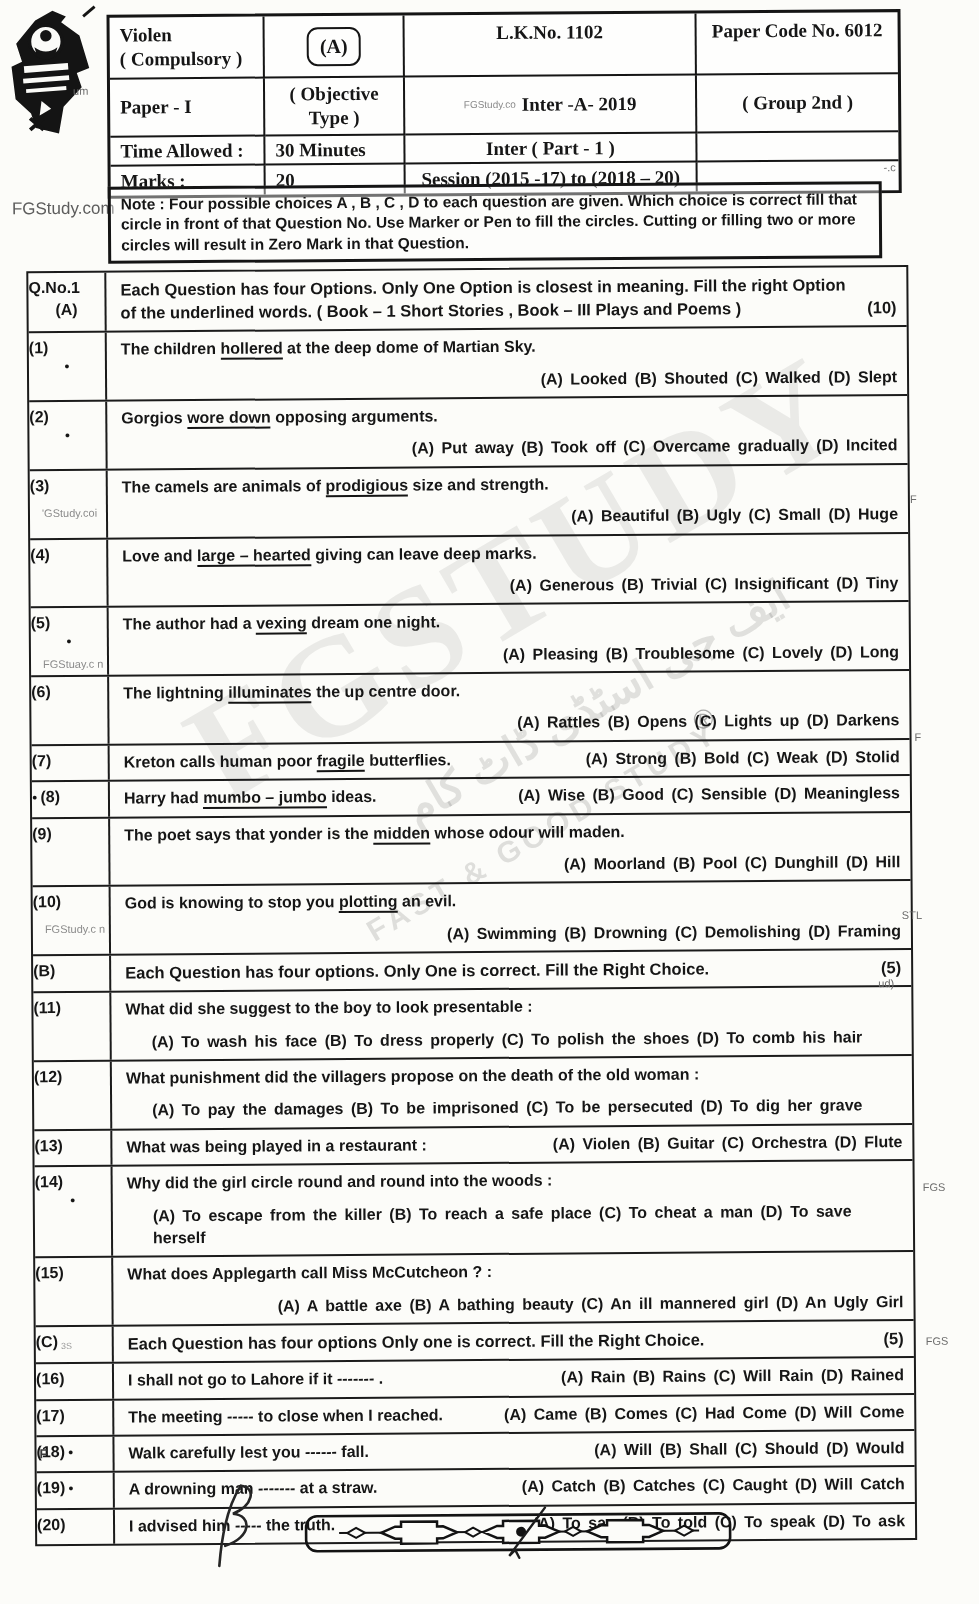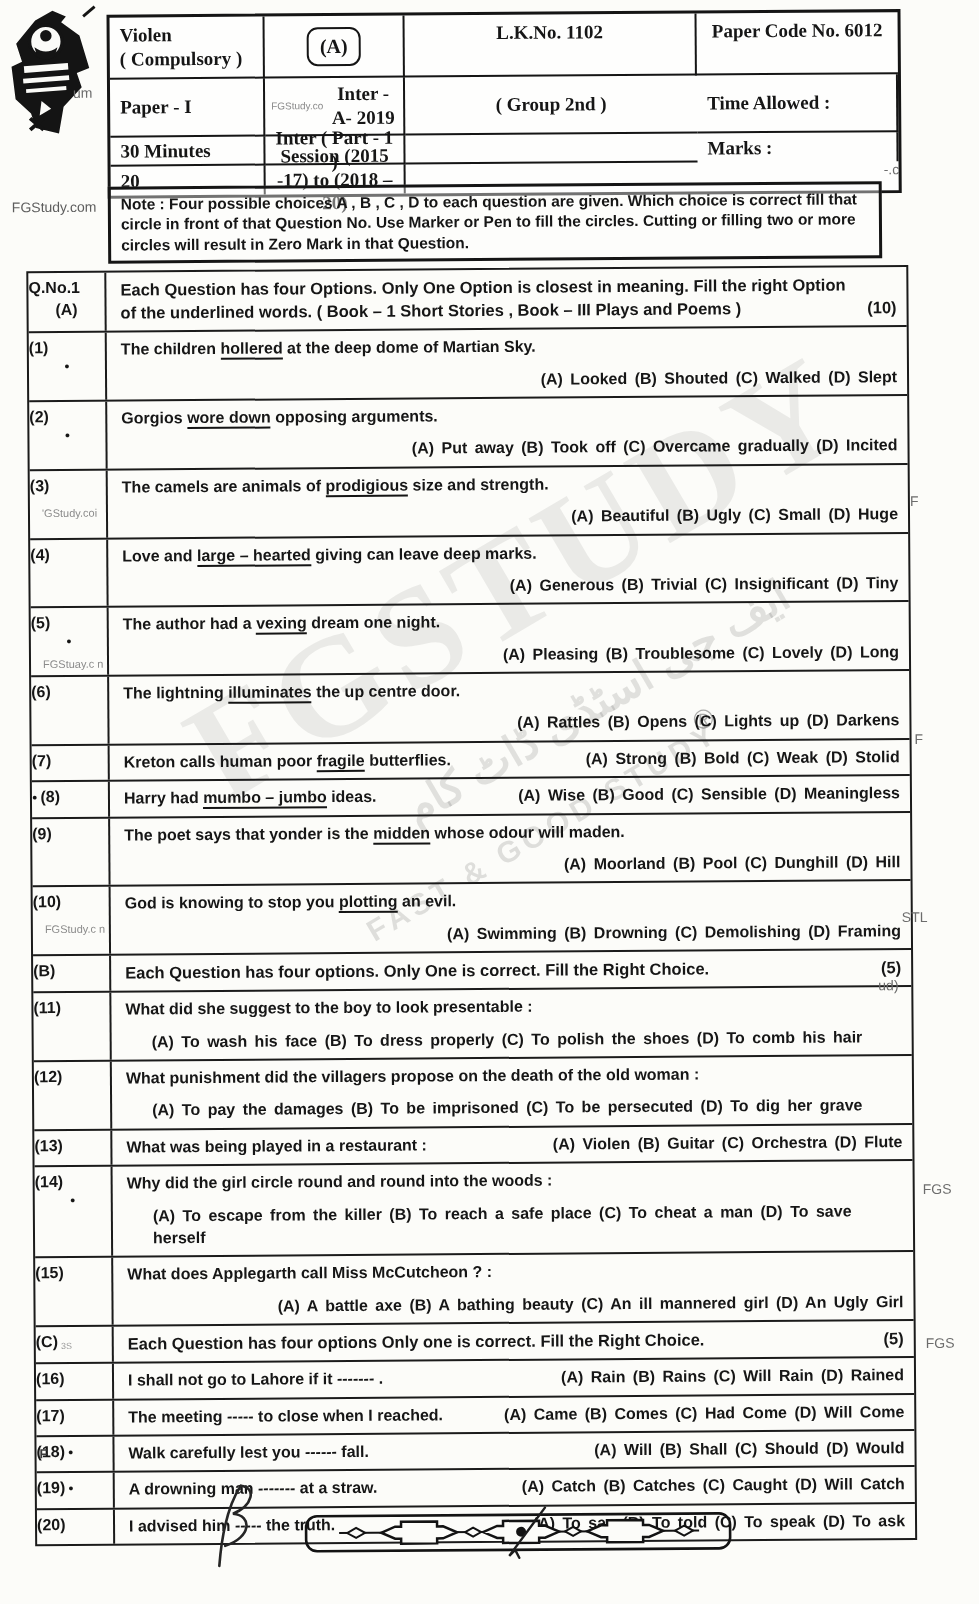--- a/index.html
+++ b/index.html
@@ -10,23 +10,23 @@
   
   .wm{position:absolute;z-index:0;white-space:nowrap;pointer-events:none;}
   .wm-big{left:160px;top:690px;transform:rotate(-30deg);transform-origin:left top;
           font-family:"Liberation Serif",serif;font-weight:700;font-size:142px;letter-spacing:8px;
           color:rgba(25,25,25,0.08);}
   .wm-sub{left:360px;top:918px;transform:rotate(-30deg);transform-origin:left top;
           font-weight:700;font-size:30px;letter-spacing:5px;color:rgba(25,25,25,0.13);}
   .wm-urdu{left:395px;top:790px;transform:rotate(-30deg);transform-origin:left top;
           font-size:44px;font-weight:700;color:rgba(25,25,25,0.12);}
   .wm-reg{left:694px;top:706px;font-size:27px;color:rgba(40,40,40,0.38);}
-  .wm-site{left:16px;top:196px;font-size:14px;color:#5d5d5d;font-weight:400;}
-
-  .edge{position:absolute;z-index:2;font-size:14px;color:#6c6c6c;font-weight:400;}
+  .wm-site{left:16px;top:196px;font-size:17px;color:#5d5d5d;font-weight:400;}
+
+  .edge{position:absolute;z-index:2;font-size:11px;color:#6c6c6c;font-weight:400;}
   .a0{left:78px;top:82px;}  .a1{left:912px;top:496px;} .a2{left:915px;top:734px;}
   .a3{left:901px;top:912px;} .a4{left:877px;top:980px;} .a5{left:920px;top:1184px;}
   .a6{left:922px;top:1338px;} .a7{left:888px;top:164px;}
 
   
   .hdr{position:absolute;left:112px;top:12px;width:788px;z-index:1;
        display:grid;grid-template-columns:155px 140px 292px 1fr;grid-template-rows:62px 58px 29px 29px;
        border:3px solid #151515;background:rgba(255,255,255,0.65);
        font-family:"Liberation Serif",serif;font-weight:700;font-size:19px;}
   .hc{border-right:2px solid #151515;border-bottom:2px solid #151515;
@@ -118,20 +118,24 @@
       <div class="hc" style="align-items:flex-start;padding-top:6px;">
         <span>L.K.No. 1102</span>
       </div>
       <div class="hc last" style="align-items:flex-start;padding-top:6px;">
         <span>Paper Code No. 6012</span>
       </div>
 
       <div class="hc left">
         <span>Paper - I</span>
       </div>
+      <div class="hc colc">
+        <span>( Objective</span>
+        <span>Type )</span>
+      </div>
       <div class="hc">
         <span class="tinywm">FGStudy.co</span>
         <span>Inter -A- 2019</span>
       </div>
       <div class="hc last">
         <span>( Group 2nd )</span>
       </div>
 
       <div class="hc left">
         <span>Time Allowed :</span>

